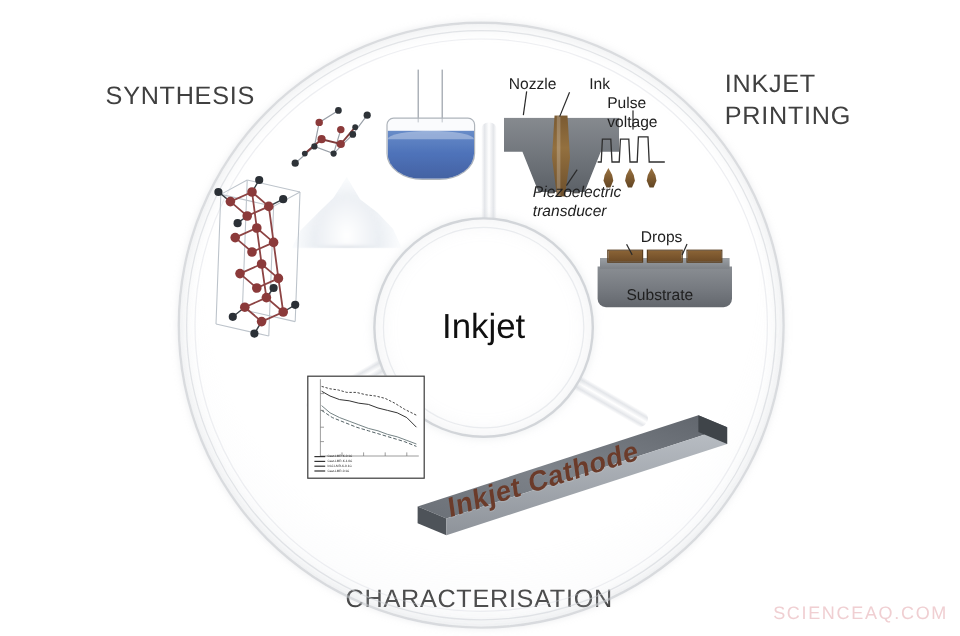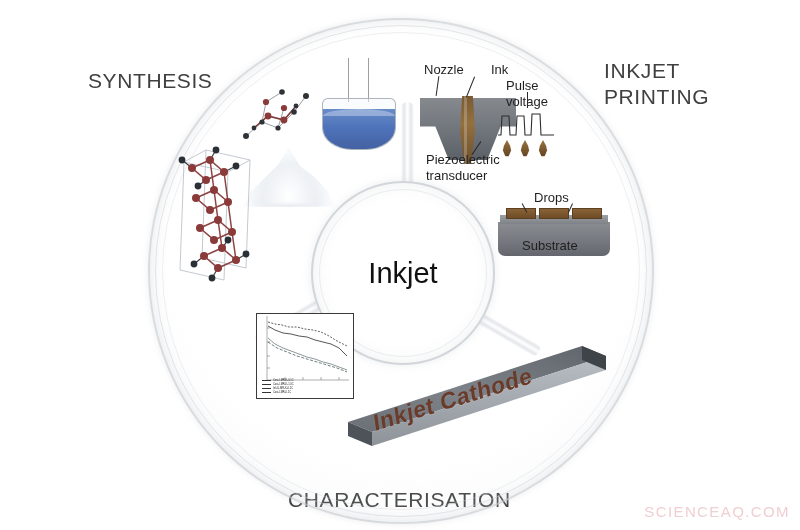--- a/index.html
+++ b/index.html
@@ -230,21 +230,21 @@
   <div class="lbl" style="left:424px;top:62px;">Nozzle</div>
   <div class="lead" style="left:437px;top:76px;width:1px;height:20px;transform:rotate(8deg);"></div>
 
   <div class="lbl" style="left:470px;top:62px;margin-left:21px;">Ink</div>
   <div class="lead" style="left:470px;top:76px;width:1px;height:22px;transform:rotate(22deg);"></div>
 
   <div class="lbl" style="left:506px;top:57px;margin-top:21px;">Pulse
 voltage</div>
   <div class="lead" style="left:527px;top:92px;width:1px;height:16px;"></div>
 
-  <div class="lbl" style="left:426px;top:152px;">Piezoelectric
+  <div class="lbl" style="left:444px;top:152px;font-style:italic;">Piezoelectric
 transducer</div>
   <div class="lead" style="left:476px;top:140px;width:1px;height:16px;transform:rotate(34deg);"></div>
 
   <svg class="art" style="left:497px;top:108px;" width="58" height="28">
     <path d="M1 27 L4 27 L5 8 L12 8 L13 27 L19 27 L20 8 L27 8 L28 27 L34 27 L35 6 L43 6 L44 27 L57 27" fill="none" stroke="#2f2f2f" stroke-width="1.1"></path>
   </svg>
 
   <div class="art droplet" style="left:501px;top:140px;"></div>
   <div class="art droplet" style="left:519px;top:140px;"></div>
   <div class="art droplet" style="left:537px;top:140px;"></div>

